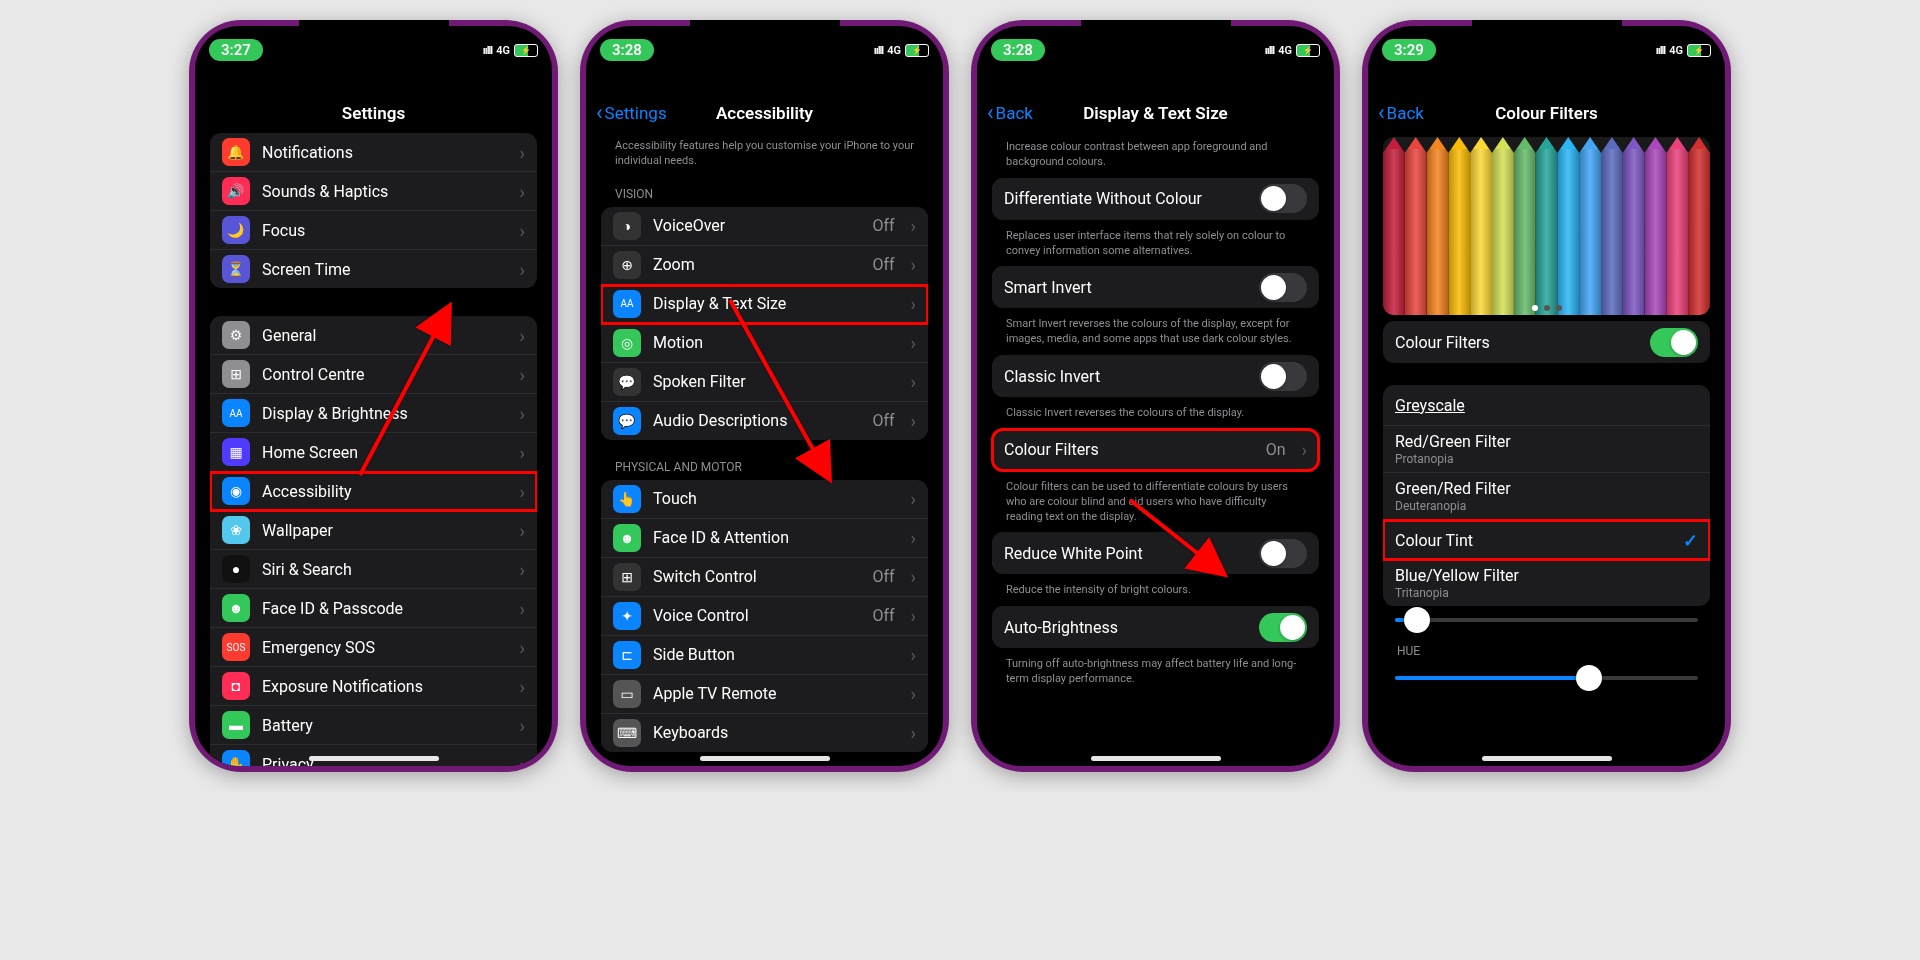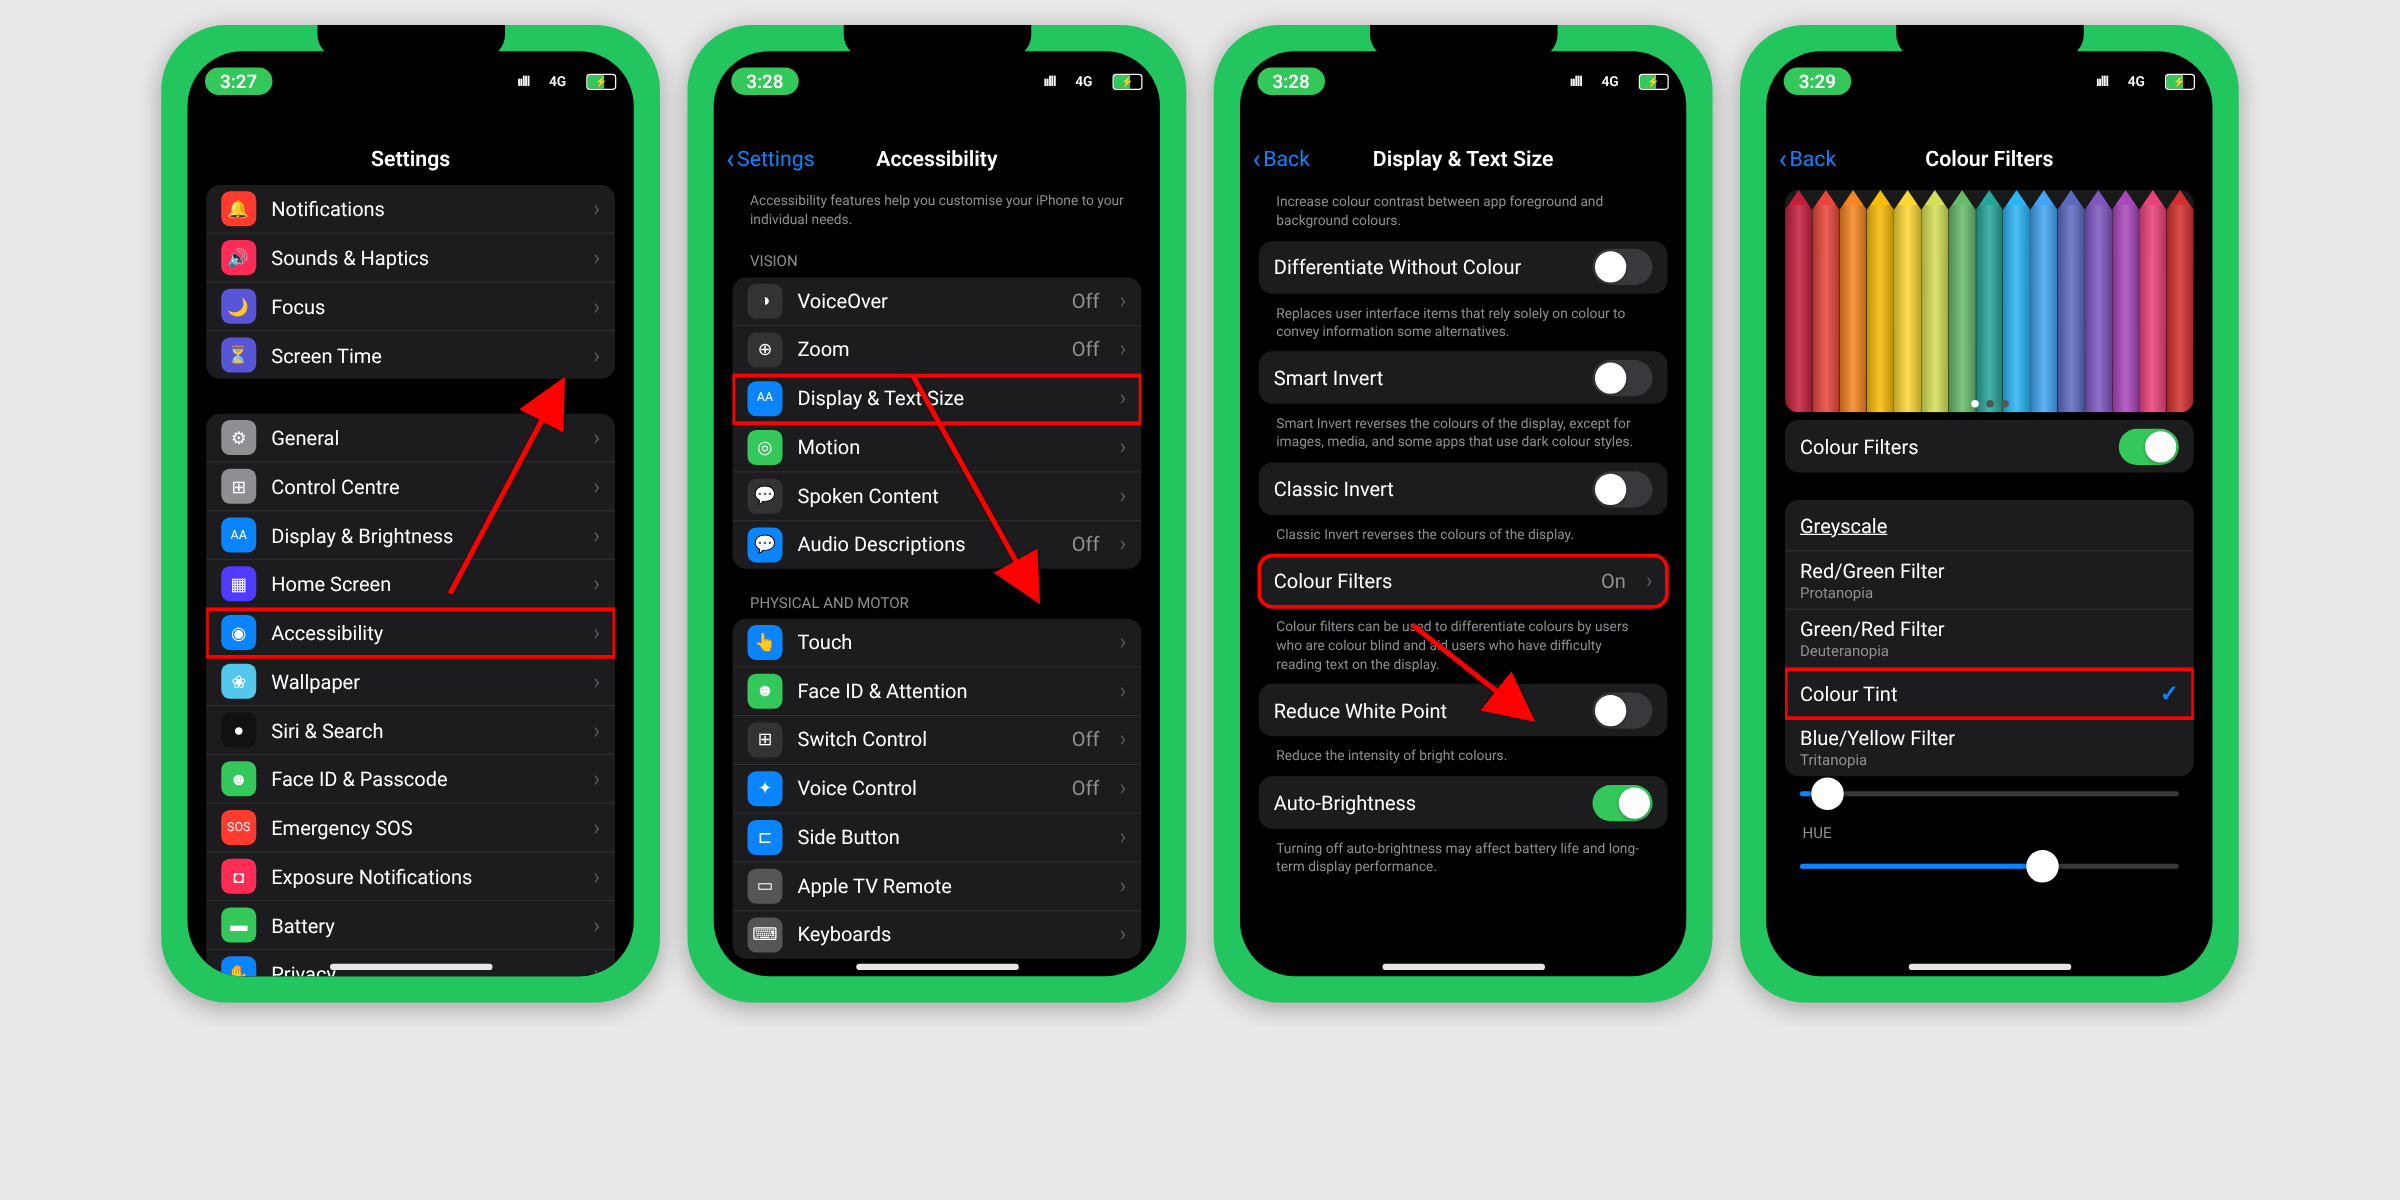--- a/index.html
+++ b/index.html
@@ -7,23 +7,23 @@
     padding: 20px;
     background: #e8e8e8;
     font-family: -apple-system, BlinkMacSystemFont, "Segoe UI", Roboto, Helvetica, Arial, sans-serif;
     display: flex;
     justify-content: center;
     gap: 22px;
   }
   .phone {
     width: 357px;
     height: 740px;
-    background: #22c55e;
+    background: #701a75;
     border-radius: 52px;
-    padding: 21px;
+    padding: 6px;
     box-shadow: 0 4px 20px rgba(0,0,0,0.3);
     position: relative;
   }
   .screen {
     width: 100%;
     height: 100%;
     background: #000;
     border-radius: 44px;
     overflow: hidden;
     position: relative;
@@ -46,21 +46,21 @@
     font-size: 15px;
     font-weight: 600;
     padding: 5px 14px 0;
   }
   .status-time {
     background: #34c759;
     padding: 2px 12px;
     border-radius: 12px;
   }
   .status-right {
-    display: flex; align-items: flex-start; gap: 16px;
+    display: flex; align-items: flex-start; gap: 4px;
     font-size: 11px;
   }
   .signal { letter-spacing: -1px; }
   .battery {
     width: 22px; height: 11px;
     border: 1px solid #fff; border-radius: 3px;
     position: relative;
     background: linear-gradient(90deg,#34c759 60%, transparent 60%);
     display:flex; align-items:center; justify-content:center;
     font-size:8px;
@@ -357,21 +357,21 @@
     <span class="chevron">›</span>
   </div>
           <div class="row ">
     <div class="icon" style="background:#34c759;font-size:14px">◎</div>
     <div class="label">Motion</div>
 
     <span class="chevron">›</span>
   </div>
           <div class="row ">
     <div class="icon" style="background:#333;font-size:14px">💬</div>
-    <div class="label">Spoken Content</div>
+    <div class="label">Spoken Filter</div>
 
     <span class="chevron">›</span>
   </div>
           <div class="row ">
     <div class="icon" style="background:#0a84ff;font-size:14px">💬</div>
     <div class="label">Audio Descriptions</div>
     <span class="value">Off</span>
     <span class="chevron">›</span>
   </div>
         </div>

